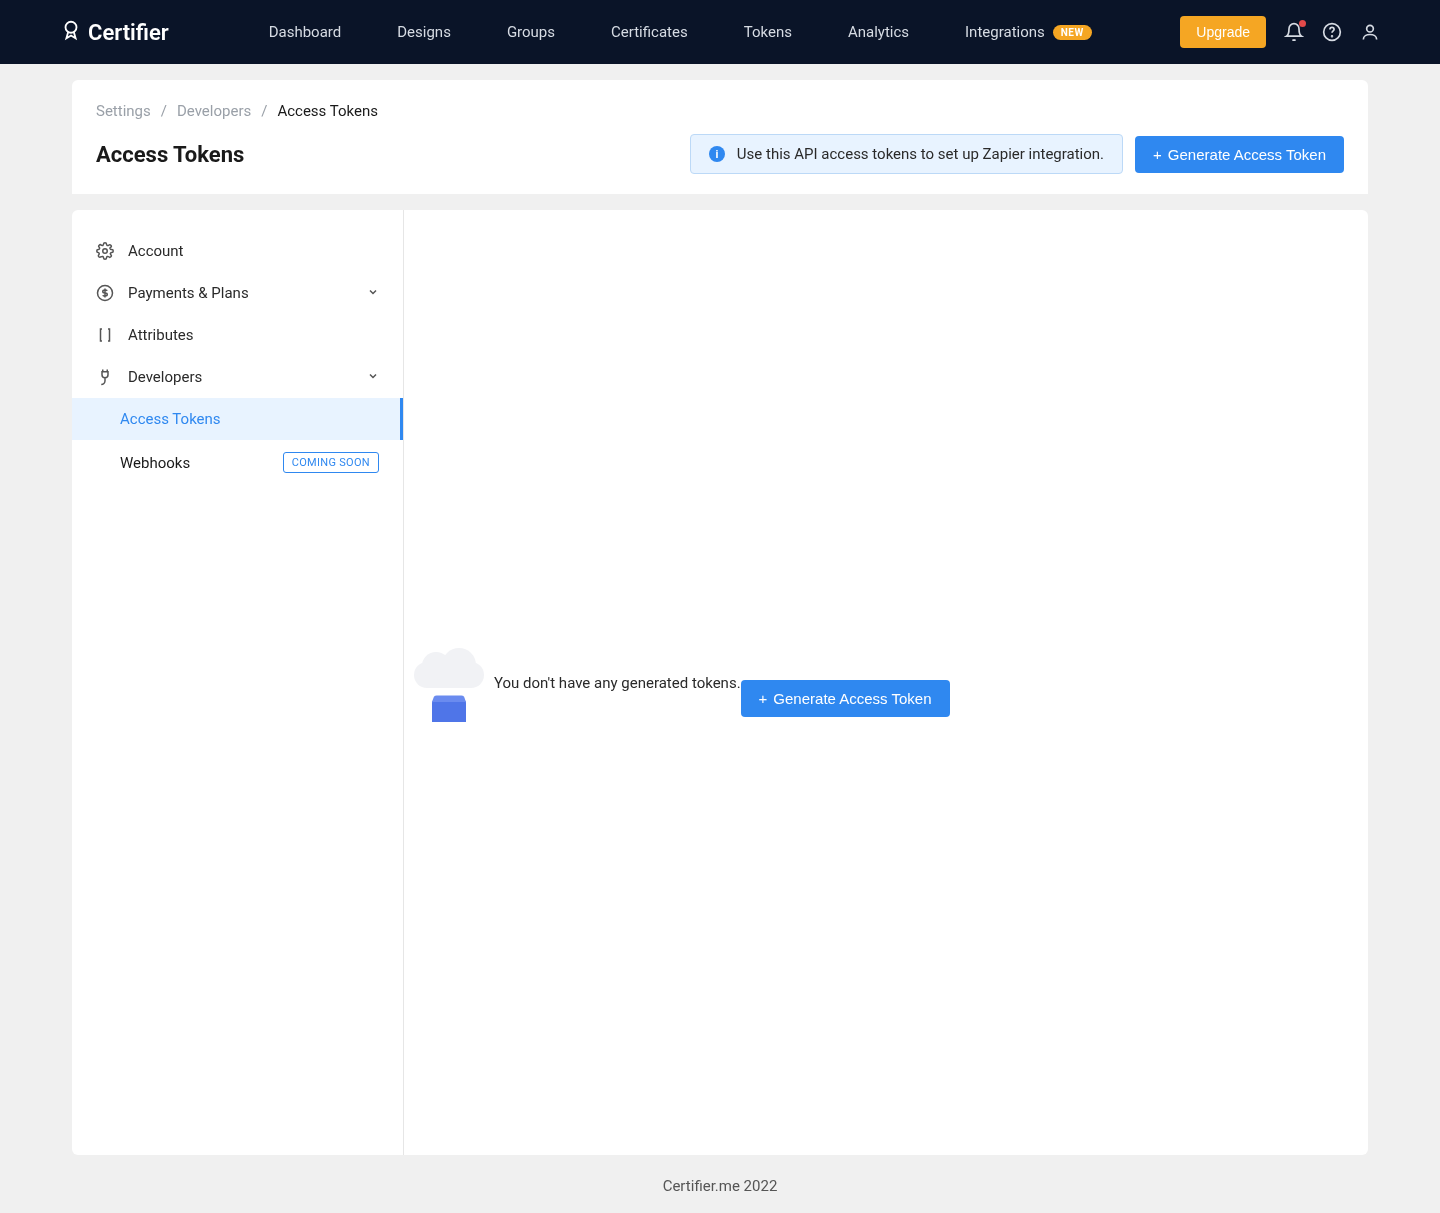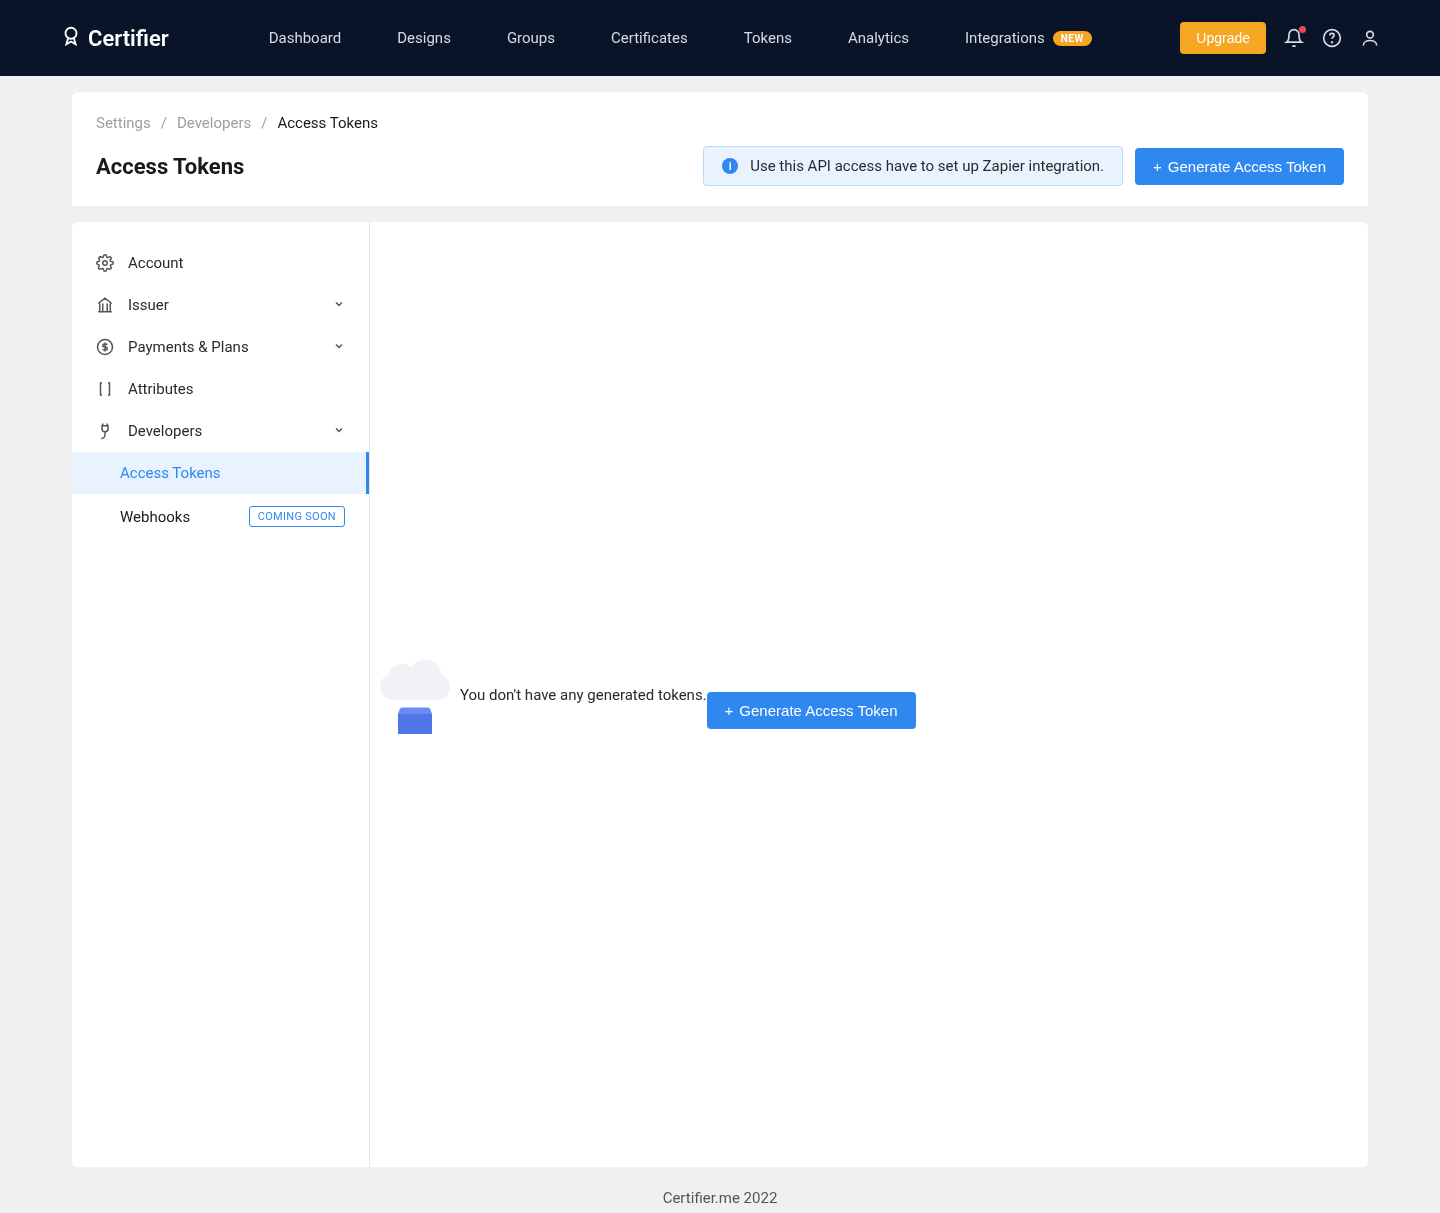--- a/index.html
+++ b/index.html
@@ -8,21 +8,21 @@
   background: #f0f0f0;
   color: #1a1a1a;
   width: 1440px;
   height: 1213px;
   overflow: hidden;
 }
 
 
 .topbar {
   background: #0a1428;
-  height: 76px;
+  height: 64px;
   display: flex;
   align-items: center;
   padding: 0 60px;
 }
 .logo {
   display: flex;
   align-items: center;
   color: #fff;
   font-size: 22px;
   font-weight: 600;
@@ -151,21 +151,21 @@
 
 
 .body-card {
   background: #fff;
   margin: 16px 72px 0 72px;
   border-radius: 6px;
   display: flex;
   min-height: 945px;
 }
 .sidebar {
-  width: 298px;
+  width: 332px;
   border-right: 1px solid #e6e6e6;
   padding-top: 20px;
 }
 .side-item {
   display: flex;
   align-items: center;
   gap: 14px;
   padding: 12px 24px;
   font-size: 15px;
   color: #2a2a2a;
@@ -316,21 +316,21 @@
     <span>/</span>
     <span>Developers</span>
     <span>/</span>
     <span class="current">Access Tokens</span>
   </div>
   <div class="header-row">
     <h1 class="page-title">Access Tokens</h1>
     <div class="header-actions">
       <div class="info-banner">
         <span class="info-icon">i</span>
-        <span>Use this API access have to set up Zapier integration.</span>
+        <span>Use this API access tokens to set up Zapier integration.</span>
       </div>
       <button class="btn-primary">
         <span>+</span>
         <span>Generate Access Token</span>
       </button>
     </div>
   </div>
 </div>
 
 <div class="body-card">
@@ -340,33 +340,20 @@
         <svg viewBox="0 0 24 24" fill="none" stroke="currentColor" stroke-width="2">
             <circle cx="12" cy="12" r="3"></circle>
             <path d="M19.4 15a1.7 1.7 0 00.34 1.87l.06.06a2 2 0 11-2.83 2.83l-.06-.06a1.7 1.7 0 00-1.87-.34 1.7 1.7 0 00-1 1.56V21a2 2 0 11-4 0v-.09a1.7 1.7 0 00-1-1.56 1.7 1.7 0 00-1.87.34l-.6.06a2 2 0 11-2.83-2.83l.06-.06a1.7 1.7 0 00.34-1.87 1.7 1.7 0 00-1.56-1H3a2 2 0 110-4h.09a1.7 1.7 0 001.56-1 1.7 1.7 0 00-.34-1.87l-.06-.06a2 2 0 112.83-2.83l.6.06a1.7 1.7 0 001.87.34H9a1.7 1.7 0 001-1.56V3a2 2 0 114 0v.09a1.7 1.7 0 001 1.56 1.7 1.7 0 001.87-.34l.06-.06a2 2 0 112.83 2.83l-.6.06a1.7 1.7 0 00-.34 1.87V9a1.7 1.7 0 001.56 1H21a2 2 0 110 4h-.09a1.7 1.7 0 00-1.56 1z"></path>
           </svg>
       </span>
       <span>Account</span>
     </div>
     <div class="side-item">
       <span class="side-icon">
         <svg viewBox="0 0 24 24" fill="none" stroke="currentColor" stroke-width="2">
-            <path d="M3 21h18M5 21V10M9 21V10M15 21V10M19 21V10M3 10l9-7 9 7"></path>
-          </svg>
-      </span>
-      <span>Issuer</span>
-      <span class="chev">
-        <svg width="12" height="12" viewBox="0 0 24 24" fill="none" stroke="currentColor" stroke-width="3">
-            <polyline points="6 9 12 15 18 9"></polyline>
-          </svg>
-      </span>
-    </div>
-    <div class="side-item">
-      <span class="side-icon">
-        <svg viewBox="0 0 24 24" fill="none" stroke="currentColor" stroke-width="2">
             <circle cx="12" cy="12" r="10"></circle>
             <path d="M12 6v12M15 9a3 3 0 00-3-1c-2 0-3 1-3 2s1 2 3 2 3 1 3 2-1 2-3 2a3 3 0 01-3-1"></path>
           </svg>
       </span>
       <span>Payments &amp; Plans</span>
       <span class="chev">
         <svg width="12" height="12" viewBox="0 0 24 24" fill="none" stroke="currentColor" stroke-width="3">
             <polyline points="6 9 12 15 18 9"></polyline>
           </svg>
       </span>

